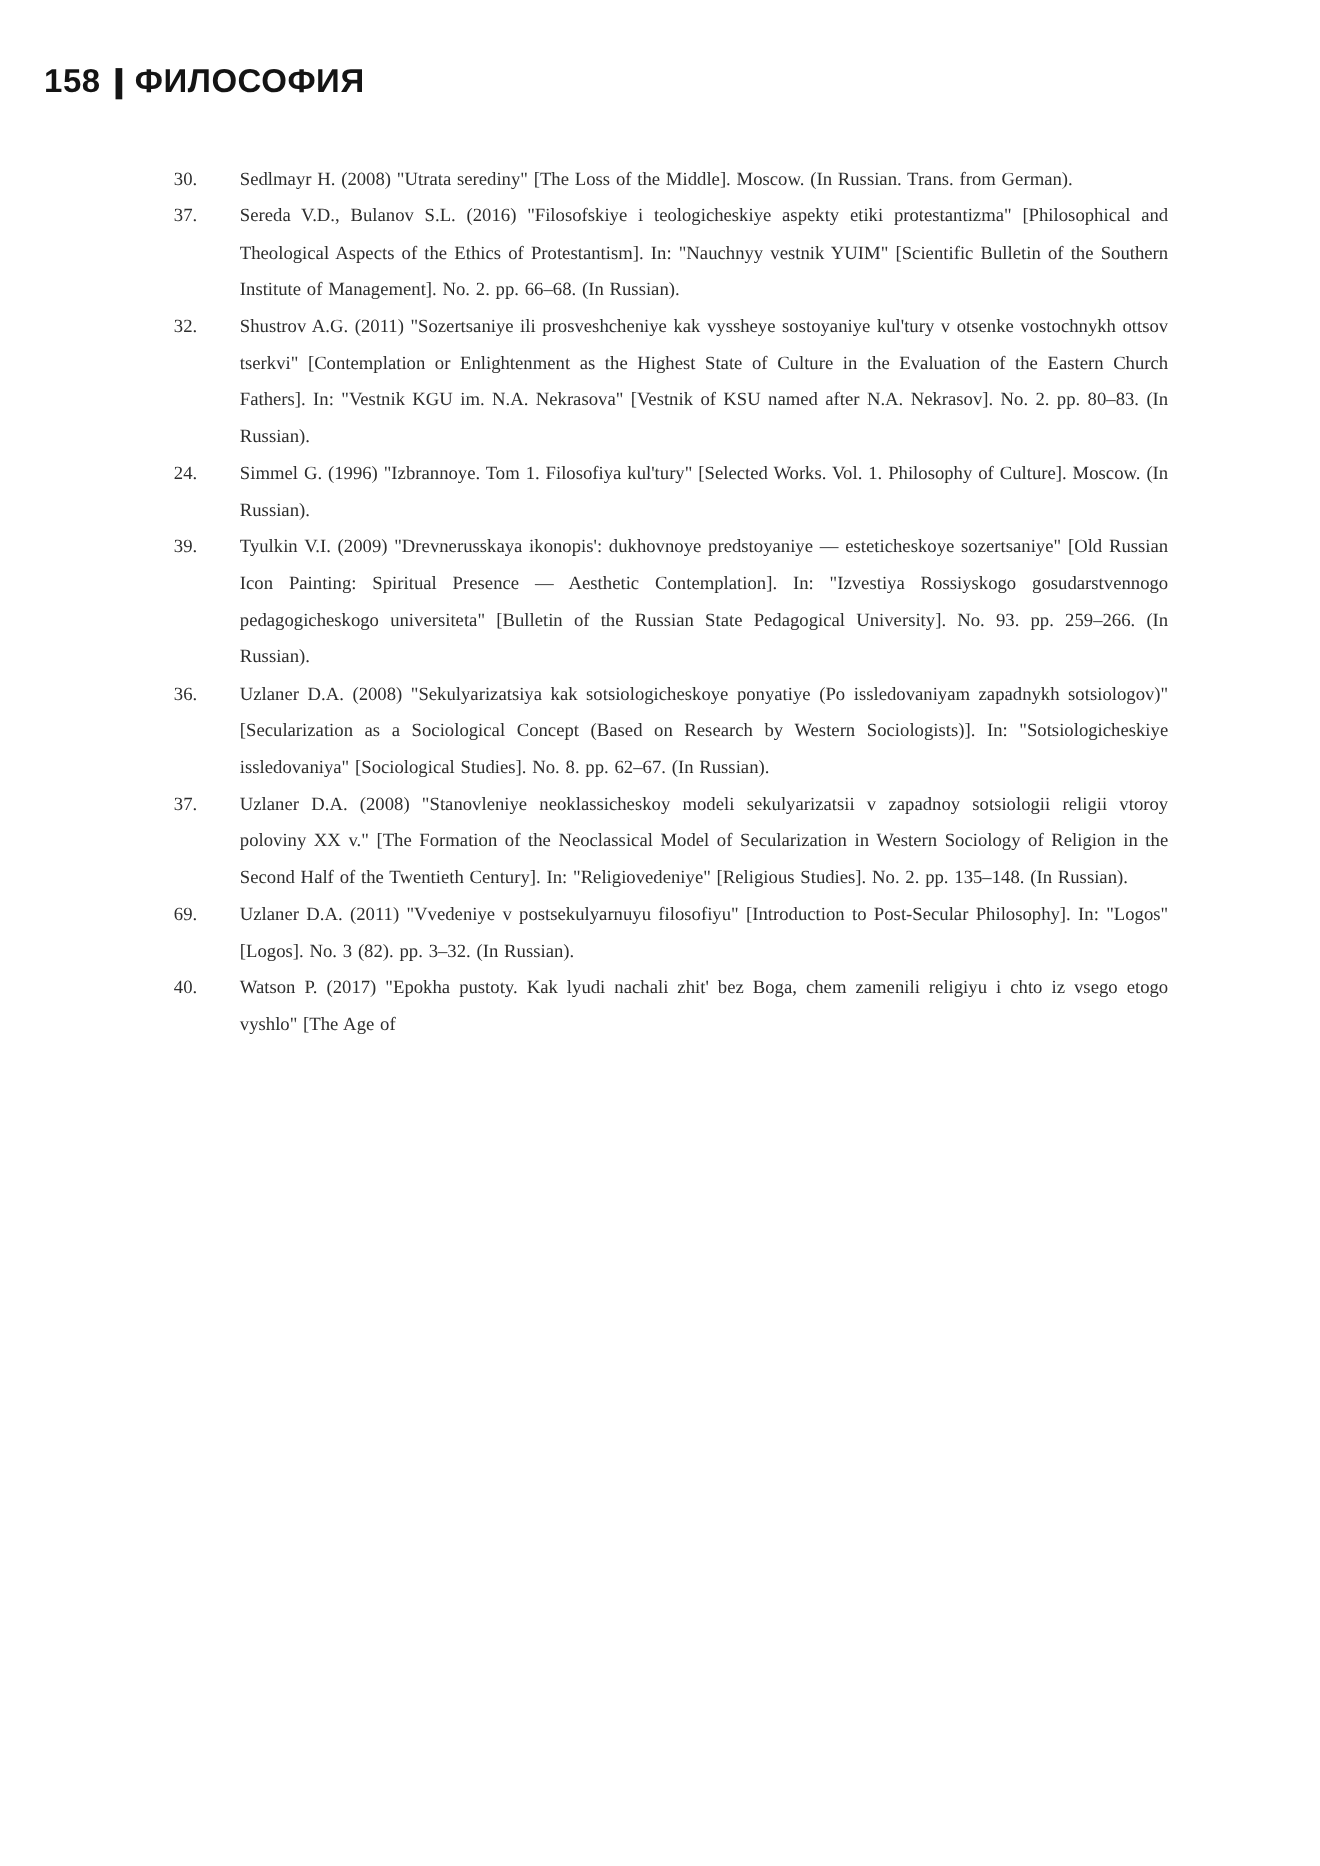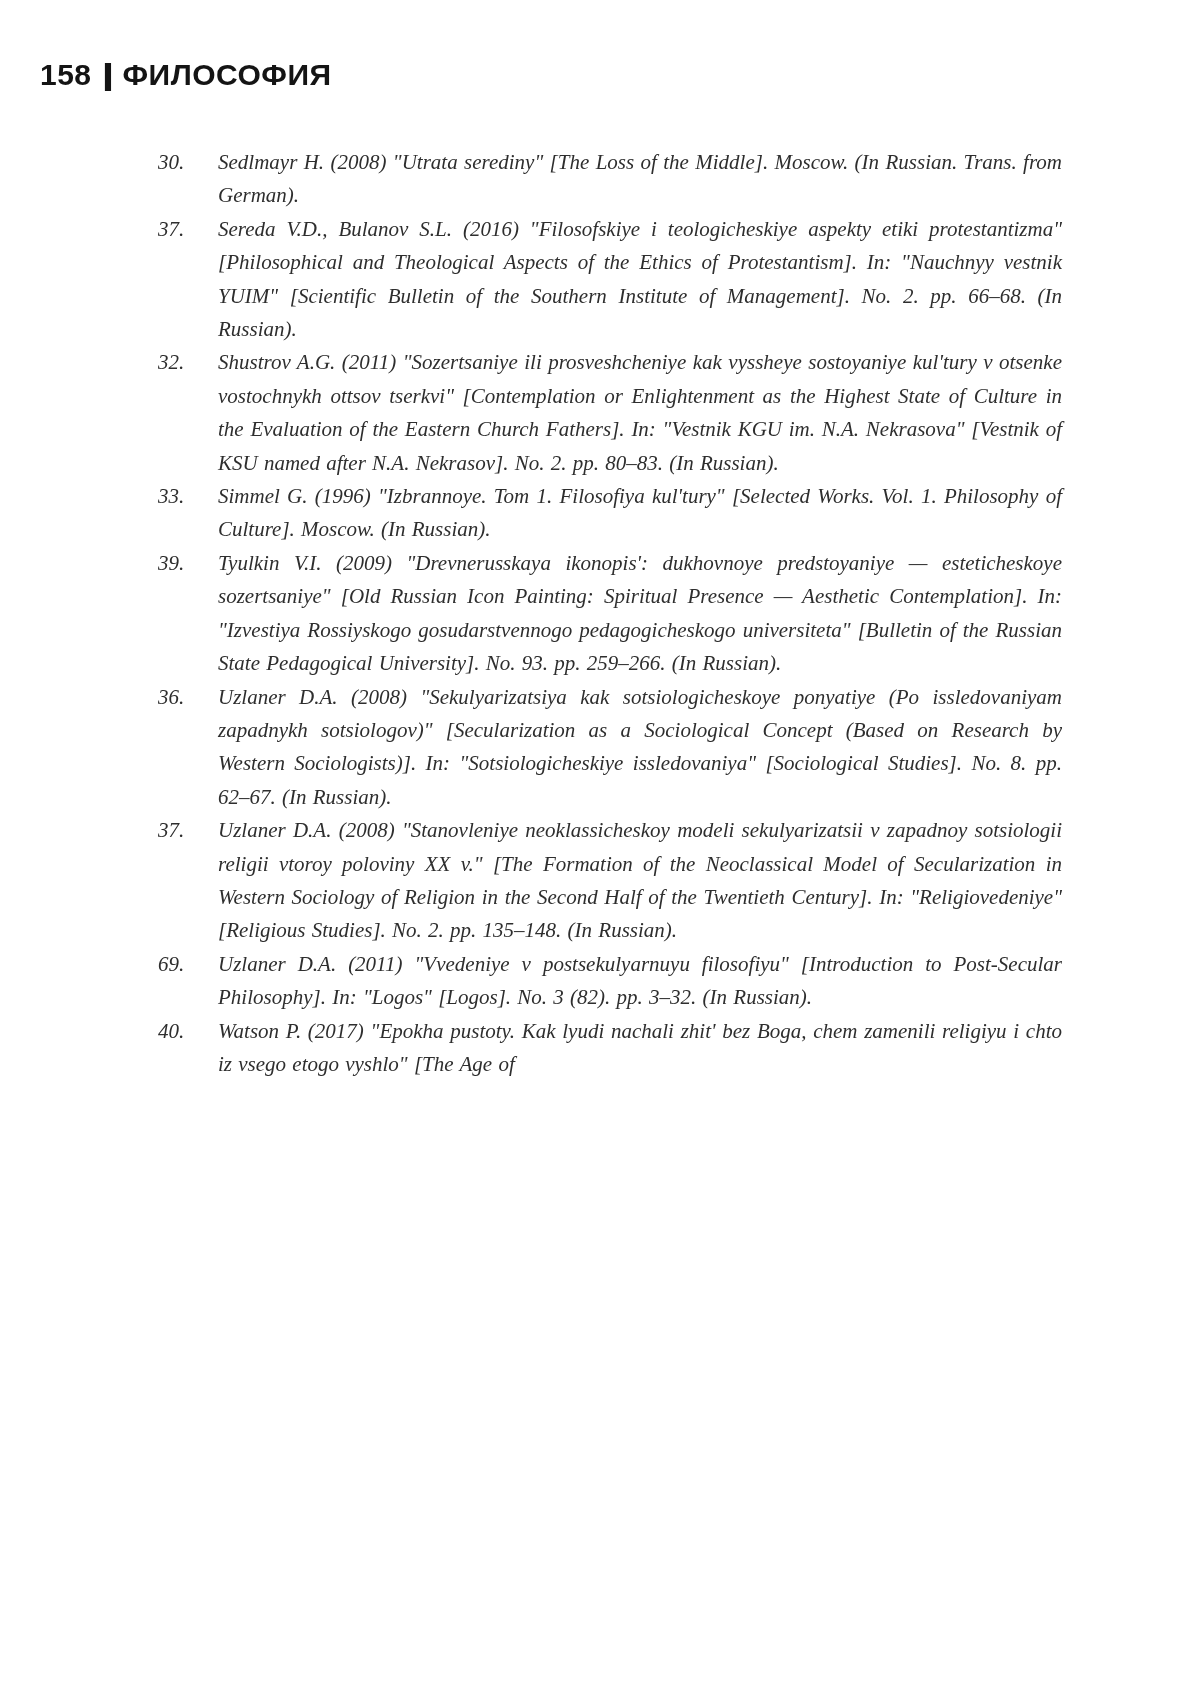--- a/index.html
+++ b/index.html
@@ -35,23 +35,22 @@
     font-weight: 900;
   }
   .reference-list {
     position: absolute;
     top: 146px;
     left: 158px;
     width: 904px;
     margin: 0;
     padding: 0;
     list-style: none;
-    font-size: 21px;
+    font-size: 17px;
     line-height: 33.4px;
-    font-style: italic;
   }
   .ref-item {
     display: flex;
     align-items: flex-start;
   }
   .ref-num {
     flex: 0 0 60px;
     text-align: left;
     white-space: nowrap;
   }
@@ -79,21 +78,21 @@
     </li>
     <li class="ref-item">
       <span class="ref-num">37.</span>
       <p class="ref-text">Sereda V.D., Bulanov S.L. (2016) "Filosofskiye i teologicheskiye aspekty etiki protestantizma" [Philosophical and Theological Aspects of the Ethics of Protestantism]. In: "Nauchnyy vestnik YUIM" [Scientific Bulletin of the Southern Institute of Management]. No. 2. pp. 66–68. (In Russian).</p>
     </li>
     <li class="ref-item">
       <span class="ref-num">32.</span>
       <p class="ref-text">Shustrov A.G. (2011) "Sozertsaniye ili prosveshcheniye kak vyssheye sostoyaniye kul'tury v otsenke vostochnykh ottsov tserkvi" [Contemplation or Enlightenment as the Highest State of Culture in the Evaluation of the Eastern Church Fathers]. In: "Vestnik KGU im. N.A. Nekrasova" [Vestnik of KSU named after N.A. Nekrasov]. No. 2. pp. 80–83. (In Russian).</p>
     </li>
     <li class="ref-item">
-      <span class="ref-num">33.</span>
+      <span class="ref-num">24.</span>
       <p class="ref-text">Simmel G. (1996) "Izbrannoye. Tom 1. Filosofiya kul'tury" [Selected Works. Vol. 1. Philosophy of Culture]. Moscow. (In Russian).</p>
     </li>
     <li class="ref-item">
       <span class="ref-num">39.</span>
       <p class="ref-text">Tyulkin V.I. (2009) "Drevnerusskaya ikonopis': dukhovnoye predstoyaniye — esteticheskoye sozertsaniye" [Old Russian Icon Painting: Spiritual Presence — Aesthetic Contemplation]. In: "Izvestiya Rossiyskogo gosudarstvennogo pedagogicheskogo universiteta" [Bulletin of the Russian State Pedagogical University]. No. 93. pp. 259–266. (In Russian).</p>
     </li>
     <li class="ref-item">
       <span class="ref-num">36.</span>
       <p class="ref-text">Uzlaner D.A. (2008) "Sekulyarizatsiya kak sotsiologicheskoye ponyatiye (Po issledovaniyam zapadnykh sotsiologov)" [Secularization as a Sociological Concept (Based on Research by Western Sociologists)]. In: "Sotsiologicheskiye issledovaniya" [Sociological Studies]. No. 8. pp. 62–67. (In Russian).</p>
     </li>

